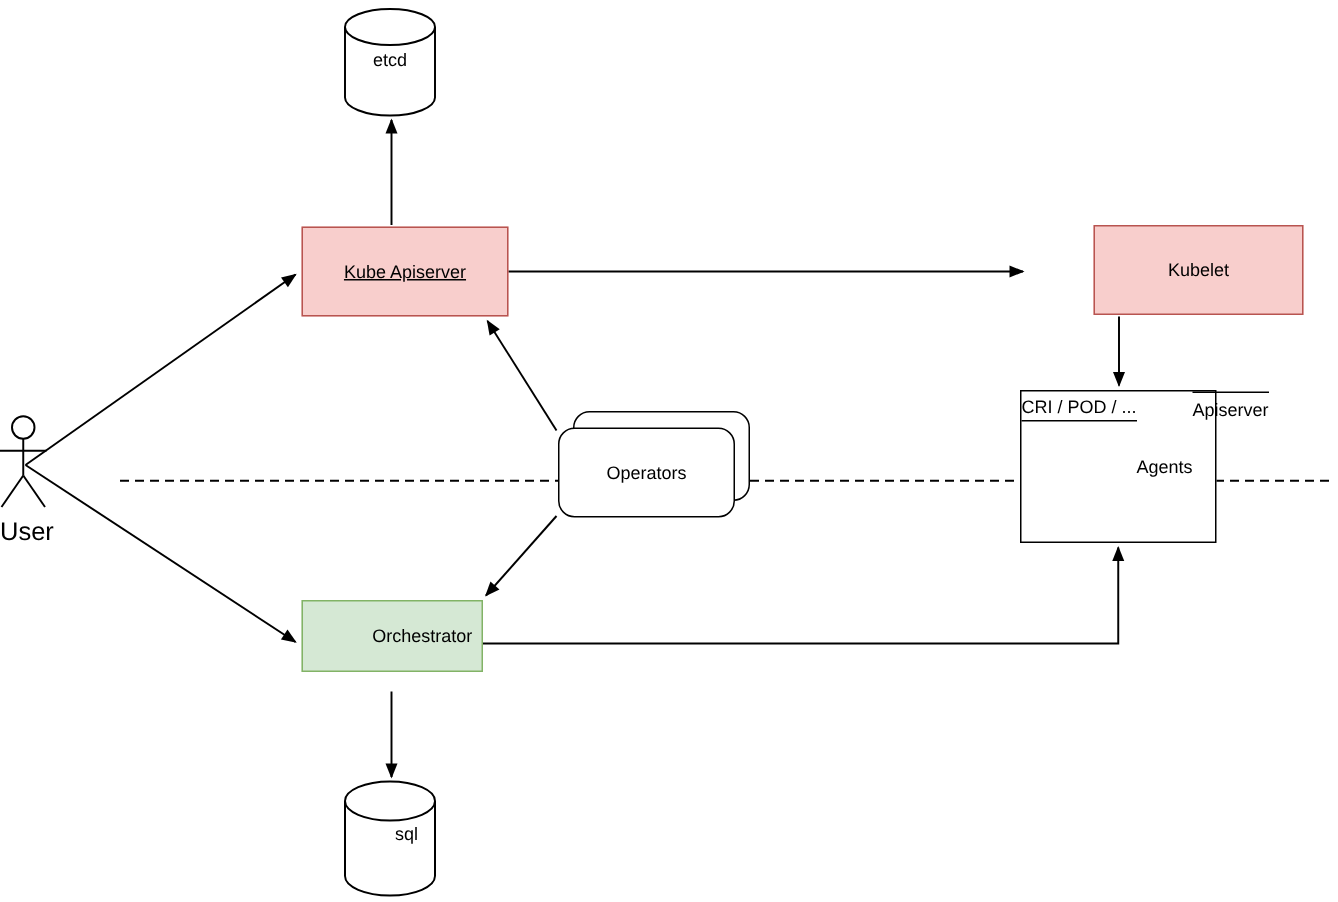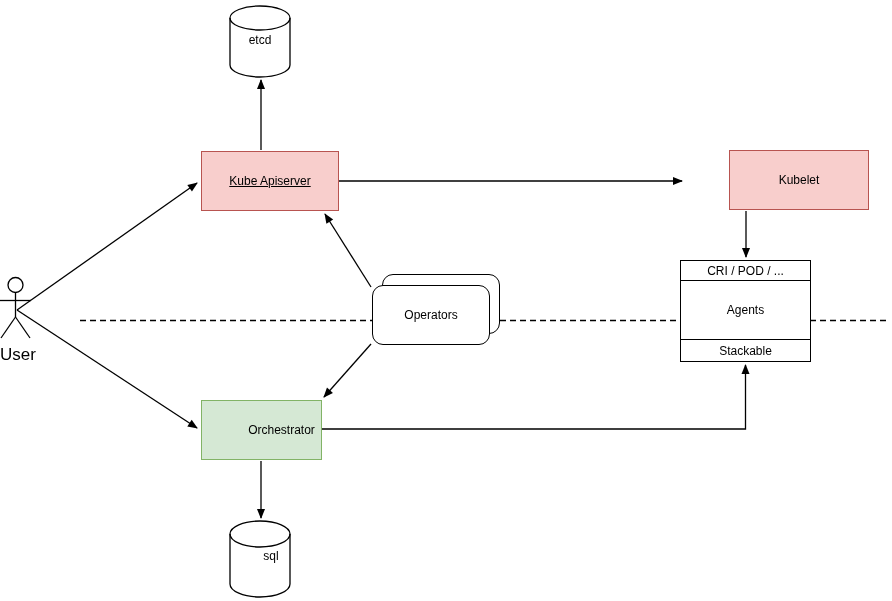--- a/index.html
+++ b/index.html
@@ -38,31 +38,31 @@
     background: #d5e8d4;
     border: 1px solid #82b366;
   }
   .node.rounded {
     background: #ffffff;
     border: 1px solid #000000;
     border-radius: 11px;
   }
   .kube-apiserver { left: 201px; top: 151px; width: 138px; height: 60px; text-decoration: underline; }
   .kubelet        { left: 685px; top: 150px; width: 140px; height: 60px; margin-left: 44px; }
-  .orchestrator   { left: 201px; top: 400px; width: 121px; height: 60px; padding-left: 40px; }
+  .orchestrator   { left: 201px; top: 400px; width: 121px; height: 48px; padding-left: 40px; }
   .operators-back  { left: 382px; top: 274px; width: 118px; height: 60px; }
   .operators-front { left: 372px; top: 285px; width: 118px; height: 60px; }
   .agents-box {
     position: absolute;
     box-sizing: border-box;
     left: 680px; top: 260px; width: 131px; height: 102px;
     background: #ffffff;
     border: 1px solid #000000;
     display: flex;
-    flex-direction: column;
+    flex-direction: row;
     font-size: 12px;
     color: #000000;
   }
   .agents-box .row {
     display: flex;
     align-items: center;
     justify-content: center;
   }
   .agents-header { height: 19px; border-bottom: 1px solid #000000; flex: 0 0 auto; }
   .agents-body   { flex: 1 1 auto; }
@@ -160,21 +160,21 @@
   </div>
 
   <div class="agents-box">
     <div class="row agents-header">
       <span>CRI / POD / ...</span>
     </div>
     <div class="row agents-body">
       <span>Agents</span>
     </div>
     <div class="row agents-footer">
-      <span>Stackable</span>
+      <span>Apiserver</span>
     </div>
   </div>
 
   <div class="shape-label etcd-label">etcd</div>
   <div class="shape-label sql-label">sql</div>
   <div class="shape-label user-label">User</div>
 
 </div>
 
 </body></html>

